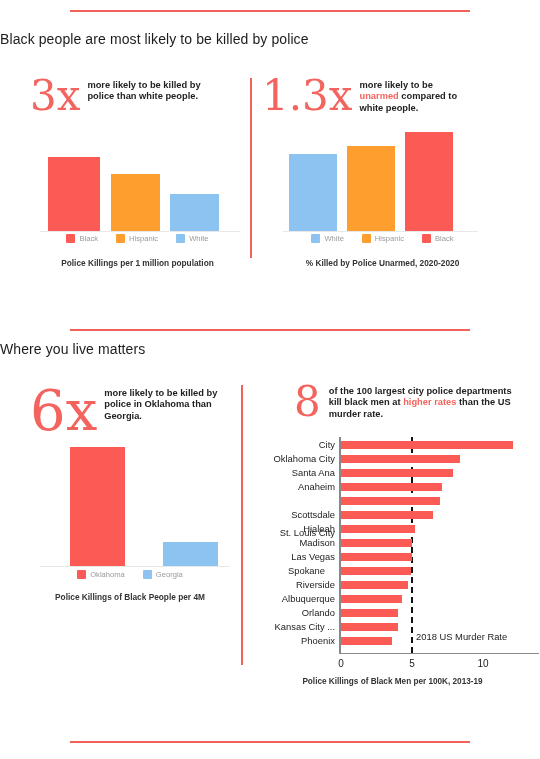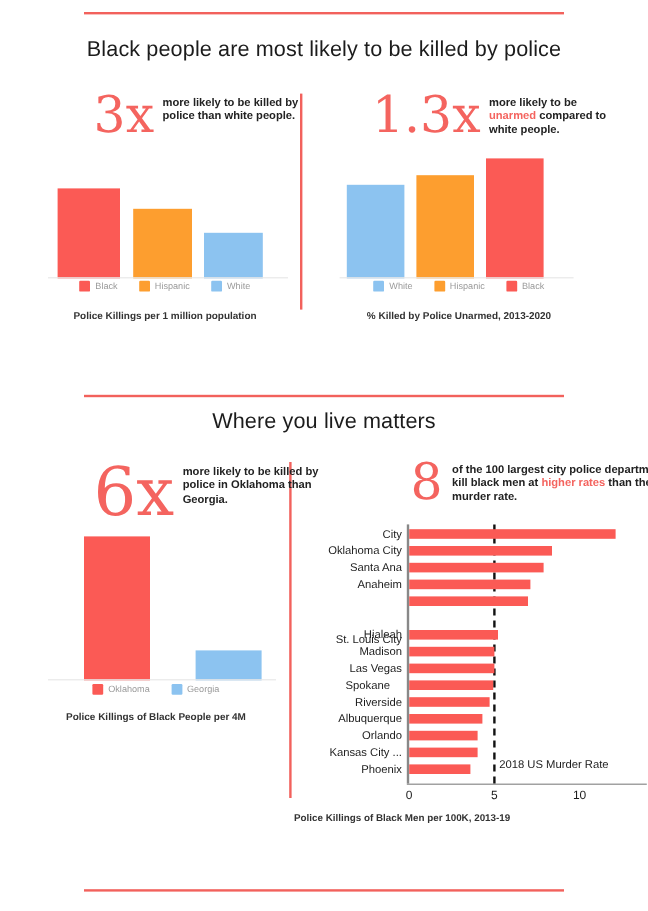--- a/index.html
+++ b/index.html
@@ -7,28 +7,28 @@
     width:540px;height:759px;background:#ffffff;
     font-family:"Liberation Sans", sans-serif;
     color:#202124;overflow:hidden;position:relative;
   }
   .rule{height:2px;background:#f2615c;margin:0 auto;}
   #rule-top{width:400px;position:absolute;left:70px;top:10px;}
   #rule-mid{width:400px;position:absolute;left:70px;top:329px;}
   #rule-bottom{width:400px;position:absolute;left:70px;top:741px;}
 
   .section-title{
-    position:absolute;width:100%;text-align:center;
-    font-size:18px;font-weight:400;color:#1c1c1c;letter-spacing:0.1px;
+    position:absolute;width:100%;text-align:left;
+    font-size:14px;font-weight:400;color:#1c1c1c;letter-spacing:0.1px;
   }
   #title-1{top:31px;}
   #title-2{top:341px;}
 
   
-  .panel{position:absolute;margin-left:48px;}
+  .panel{position:absolute;}
   .stat-row{display:flex;align-items:flex-start;}
   .big-num{
     font-family:"DejaVu Serif", serif;
     color:#f4645f;line-height:0.95;font-weight:400;
   }
   .stat-text{
     font-size:9.3px;line-height:1.22;color:#222;font-weight:bold;
     padding-top:4px;
   }
   .hl{color:#f4645f;}
@@ -49,21 +49,21 @@
   #hchart{position:absolute;left:245px;top:437px;width:295px;height:250px;}
   .hrow{position:absolute;left:0;height:13px;width:100%;}
   .hlabel{position:absolute;right:0;width:90px;text-align:right;
           font-size:9.4px;color:#1c1c1c;line-height:13px;top:0;}
   .hbar{position:absolute;height:8px;top:2.5px;background:#fb5a55;}
   .haxis-y{position:absolute;width:1.6px;background:#888;}
   .haxis-x{position:absolute;height:1px;background:#8a8a8a;}
   .hdashed{position:absolute;width:0;border-left:2.4px dashed #111;}
   .htick{position:absolute;font-size:10px;color:#1c1c1c;text-align:center;}
   .hannot{position:absolute;font-size:9.4px;color:#1c1c1c;}
-  #hcaption{position:absolute;left:245px;top:677px;width:295px;
+  #hcaption{position:absolute;left:245px;top:677px;width:295px;text-align:center;
             font-size:8.2px;font-weight:bold;color:#333;}
 </style>
 </head>
 <body>
 
 <div class="rule" id="rule-top"></div>
 
 <div class="section-title" id="title-1">Black people are most likely to be killed by police</div>
 
 <div class="divider-v" style="left:250px;top:78px;height:180px;"></div>
@@ -121,21 +121,21 @@
   </div>
   <div class="legend-item">
     <span class="legend-swatch" style="background:#fd9e2f;"></span>
     <span class="legend-label">Hispanic</span>
   </div>
   <div class="legend-item">
     <span class="legend-swatch" style="background:#fb5a55;"></span>
     <span class="legend-label">Black</span>
   </div>
 </div>
-<div class="caption" style="left:275px;top:258px;width:215px;">% Killed by Police Unarmed, 2013-2020</div>
+<div class="caption" style="left:275px;top:258px;width:215px;">% Killed by Police Unarmed, 2020-2020</div>
 
 <div class="rule" id="rule-mid"></div>
 
 <div class="section-title" id="title-2">Where you live matters</div>
 
 <div class="divider-v" style="left:241px;top:385px;height:280px;"></div>
 
 <div class="panel" style="left:30px;top:384px;width:210px;">
   <div class="stat-row">
     <div class="big-num" style="font-size:56px;">6x</div>
@@ -193,20 +193,24 @@
     <div class="hbar" style="left:96px;width:112px;"></div>
   </div>
   <div class="hrow" style="top:43px;">
     <div class="hlabel" style="right:205px;">Anaheim</div>
     <div class="hbar" style="left:96px;width:101px;"></div>
   </div>
   <div class="hrow" style="top:57px;">
     <div class="hlabel" style="right:205px;margin-top:32px;">St. Louis City</div>
     <div class="hbar" style="left:96px;width:99px;"></div>
   </div>
+  <div class="hrow" style="top:71px;">
+    <div class="hlabel" style="right:205px;">Scottsdale</div>
+    <div class="hbar" style="left:96px;width:92px;"></div>
+  </div>
   <div class="hrow" style="top:99px;">
     <div class="hlabel" style="right:205px;">Madison</div>
     <div class="hbar" style="left:96px;width:71px;"></div>
   </div>
   <div class="hrow" style="top:85px;">
     <div class="hlabel" style="right:205px;">Hialeah</div>
     <div class="hbar" style="left:96px;width:74px;"></div>
   </div>
   <div class="hrow" style="top:113px;">
     <div class="hlabel" style="right:205px;text-align:right;">Las Vegas</div>

